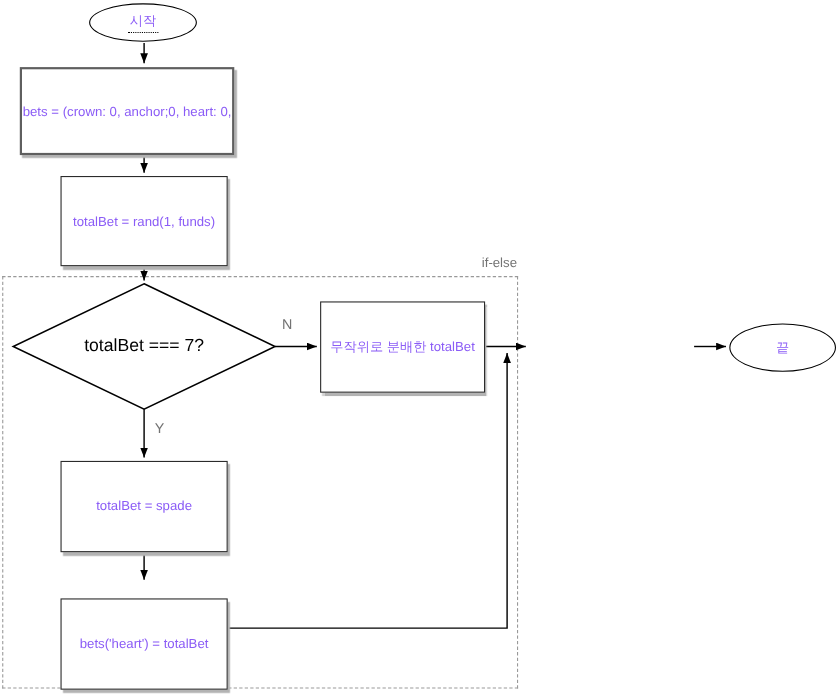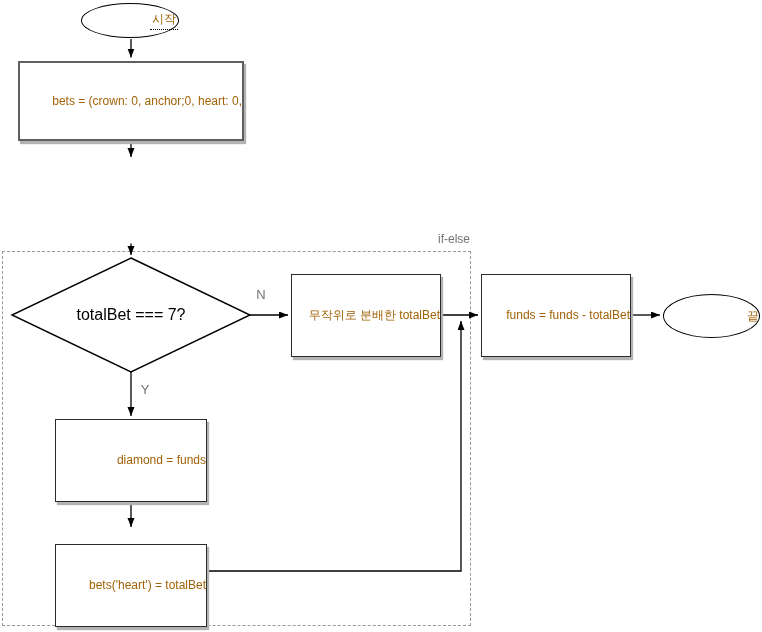--- a/index.html
+++ b/index.html
@@ -24,38 +24,38 @@
     position: absolute;
     left: 2px; top: 251px;
     width: 467px; height: 373px;
     border: 1px dashed #999999;
     background: transparent;
   }
   .node {
     position: absolute;
     display: flex;
     align-items: center;
-    justify-content: flex-end;
+    justify-content: center;
     text-align: center;
     background: #ffffff;
-    color: #a16207;
+    color: #8b5cf6;
     font-size: 12px;
     line-height: 1.35;
     box-sizing: border-box;
   }
   .rect {
     border: 1.5px solid #2b2b2b;
     box-shadow: 2px 3px 1px #b3b3b3;
   }
   .ellipse {
     border: 1.4px solid #000000;
     border-radius: 50%;
   }
   .n-start  { left: 81px;  top: 3px;   width: 98px;  height: 35px; }
-  .n-init   { left: 18px;  top: 61px;  width: 226px; height: 80px; border-color:#5f5f5f; border-width:2px; }
+  .n-init   { left: 18px;  top: 61px;  width: 195px; height: 80px; border-color:#5f5f5f; border-width:2px; }
   .n-rand   { left: 55px;  top: 160px; width: 152px; height: 82px; }
   .n-dist   { left: 291px; top: 274px; width: 150px; height: 83px; }
   .n-sub    { left: 481px; top: 274px; width: 150px; height: 83px; }
   .n-end    { left: 663px; top: 294px; width: 97px;  height: 44px; }
   .n-betall { left: 55px;  top: 419px; width: 152px; height: 83px; }
   .n-heart  { left: 55px;  top: 530px; width: 152px; height: 83px; margin-top: 14px; }
   .diamond-text {
     position: absolute;
     left: 12px; top: 258px;
     width: 238px; height: 114px;
@@ -118,39 +118,39 @@
   <div class="node ellipse n-start">
     <span class="u-dotted">시작</span>
   </div>
 
   <div class="node rect n-init">
     <div>
       <span>bets = (crown: 0, anchor;0, heart: 0,</span><br>
     </div>
   </div>
 
+  <div class="node rect n-rand">
+    <span>totalBet = rand(1, funds)</span>
+  </div>
 
   <div class="diamond-text">totalBet === 7?</div>
 
   <div class="edge-label lbl-n">N</div>
   <div class="edge-label lbl-y">Y</div>
 
   <div class="node rect n-dist">
     <span>무작위로 분배한  totalBet</span>
   </div>
 
-  <div class="node rect n-sub">
-    <span>funds = funds - totalBet</span>
-  </div>
 
   <div class="node ellipse n-end">
     <span>끝</span>
   </div>
 
   <div class="node rect n-betall">
-    <span>diamond = funds</span>
+    <span>totalBet = spade</span>
   </div>
 
   <div class="node rect n-heart">
     <span>bets('heart') = totalBet</span>
   </div>
 
 </div>
 
 </body></html>

